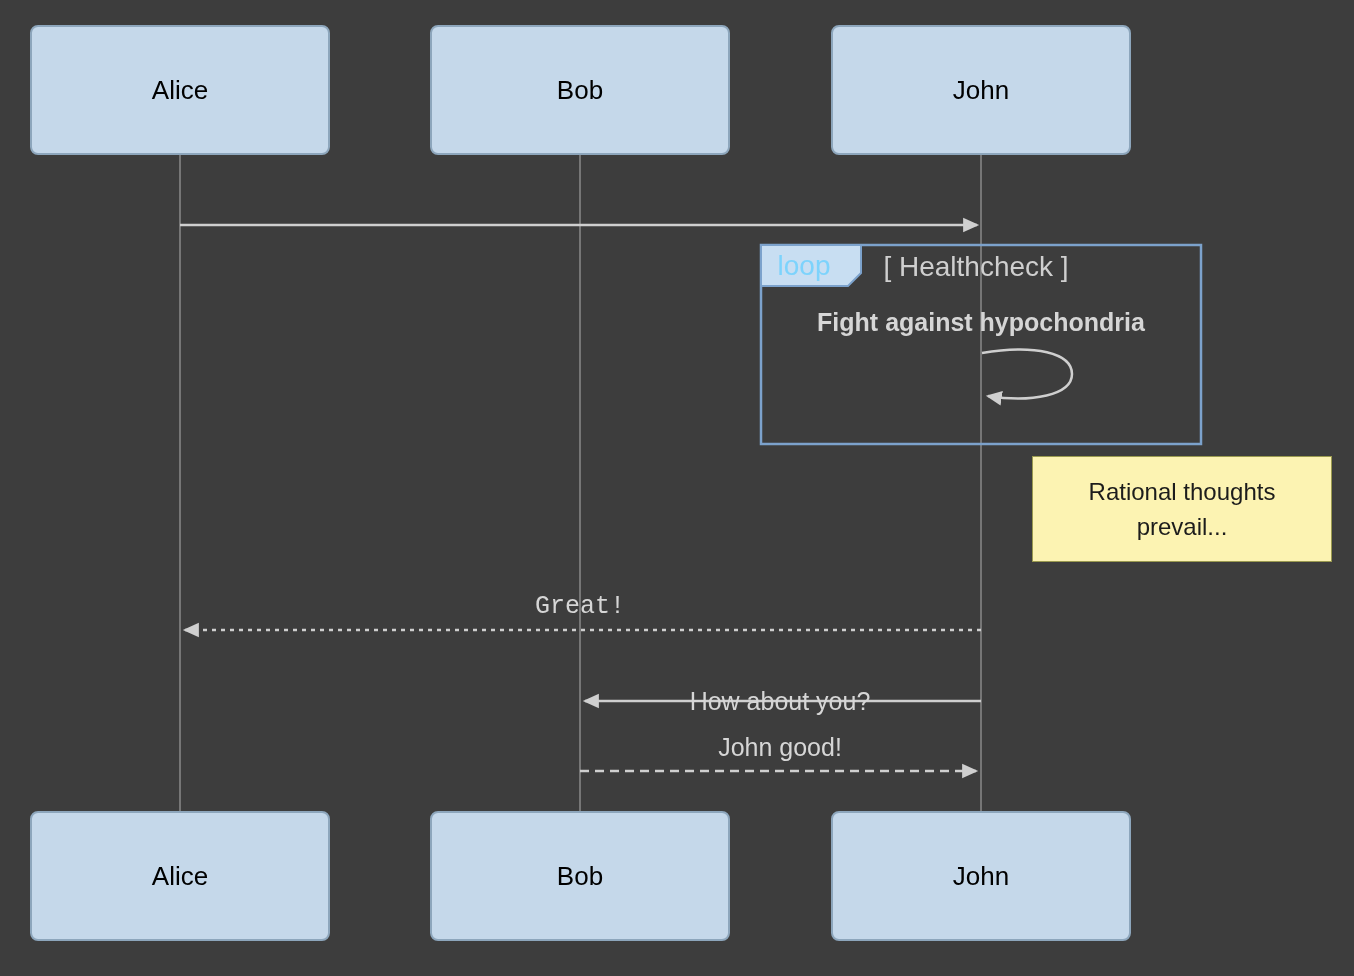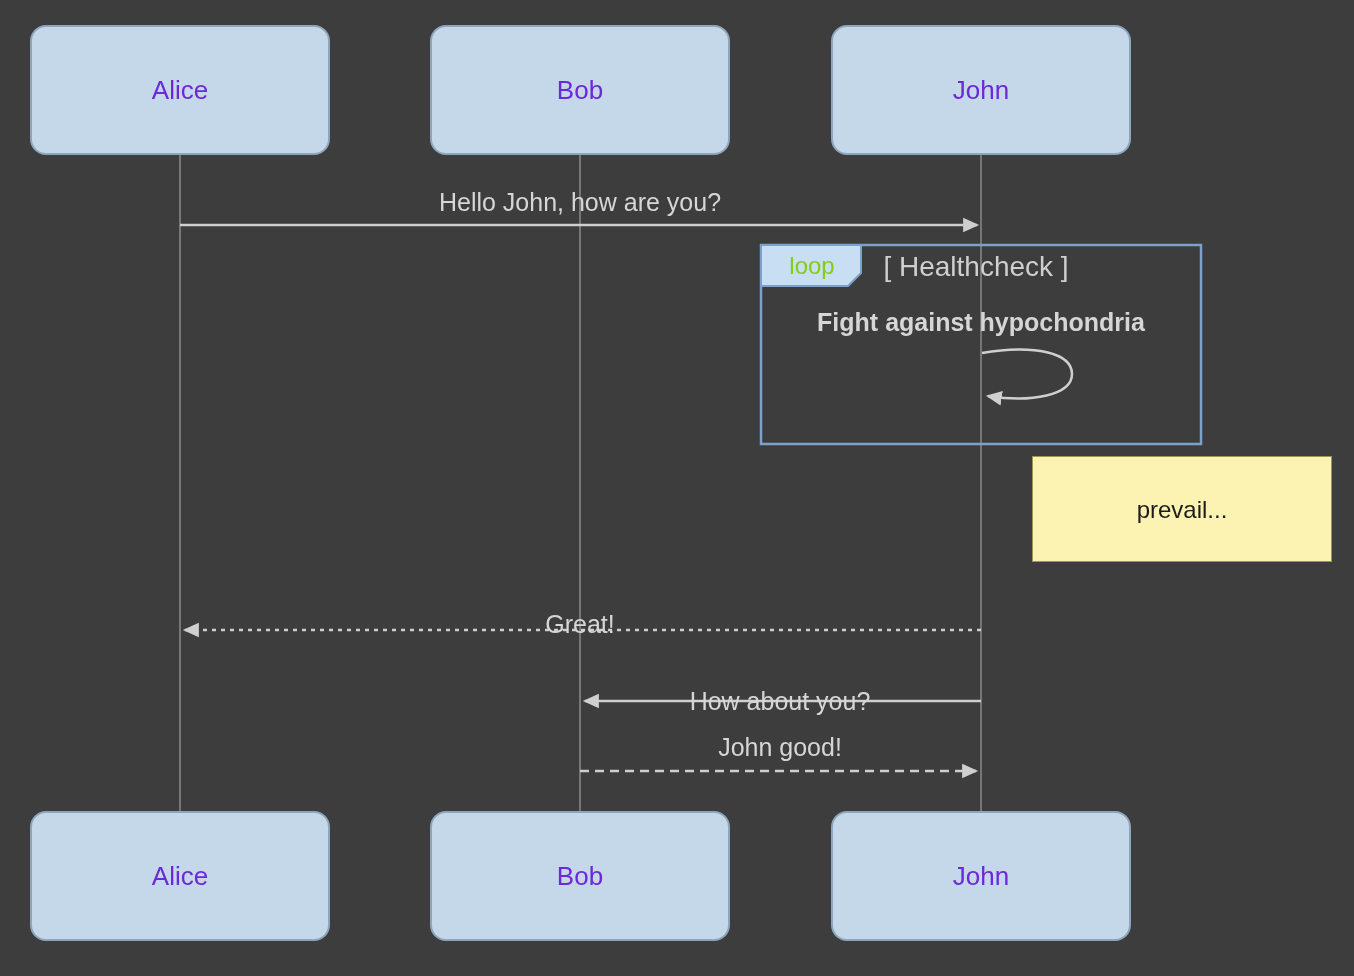--- a/index.html
+++ b/index.html
@@ -15,42 +15,41 @@
     position: absolute;
     left: 0; top: 0;
     width: 1354px; height: 976px;
   }
   .actor-box {
     position: absolute;
     width: 300px;
     height: 130px;
     background: #c5d8ea;
     border: 2px solid #8da6bc;
-    border-radius: 16px;
+    border-radius: 8px;
     box-sizing: border-box;
     display: flex;
     align-items: center;
     justify-content: center;
     font-size: 26px;
-    color: #6d28d9;
+    color: #000000;
   }
   .msg-label {
     position: absolute;
     transform: translate(-50%, -50%);
     font-size: 25px;
     color: #d6d6d6;
     white-space: nowrap;
   }
   .loop-title {
     position: absolute;
     transform: translate(-50%, -50%);
-    font-size: 24px;
-    color: #84cc16;
+    font-size: 28px;
+    color: #7dd3fc;
     white-space: nowrap;
-    margin-left: 8px;
   }
   .loop-condition {
     position: absolute;
     transform: translate(-50%, -50%);
     font-size: 28px;
     color: #cfcfcf;
     white-space: nowrap;
   }
   .note-box {
     position: absolute;
@@ -113,26 +112,26 @@
   <div class="actor-box" style="left:30px; top:811px;">
     <span>Alice</span>
   </div>
   <div class="actor-box" style="left:430px; top:811px;">
     <span>Bob</span>
   </div>
   <div class="actor-box" style="left:831px; top:811px;">
     <span>John</span>
   </div>
 
-  <div class="msg-label" style="left:580px; top:202px;">Hello John, how are you?</div>
   <div class="msg-label" style="left:981px; top:322px;font-weight:bold;">Fight against hypochondria</div>
-  <div class="msg-label" style="left:580px; top:624px;">Great!</div>
+  <div class="msg-label" style="left:580px; top:606px;font-family:Liberation Mono, monospace;">Great!</div>
   <div class="msg-label" style="left:780px; top:677px;margin-top:24px;">How about you?</div>
   <div class="msg-label" style="left:780px; top:747px;">John good!</div>
 
   <div class="loop-title" style="left:804px; top:266px;">loop</div>
   <div class="loop-condition" style="left:976px; top:267px;">[ Healthcheck ]</div>
 
   <div class="note-box">
+    <div>Rational thoughts</div>
     <div>prevail...</div>
   </div>
 
 </div>
 
 </body></html>

